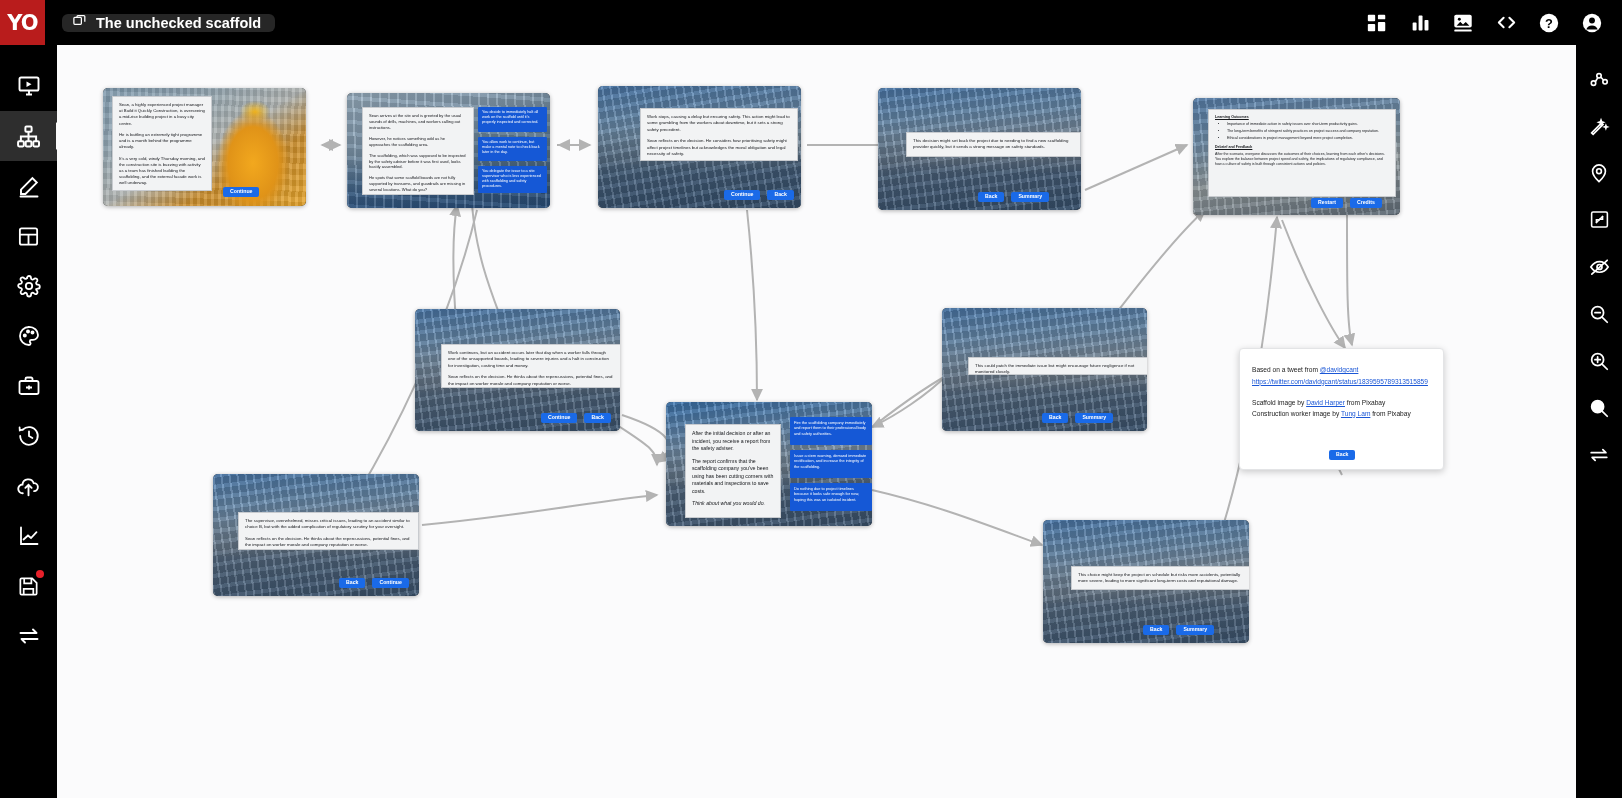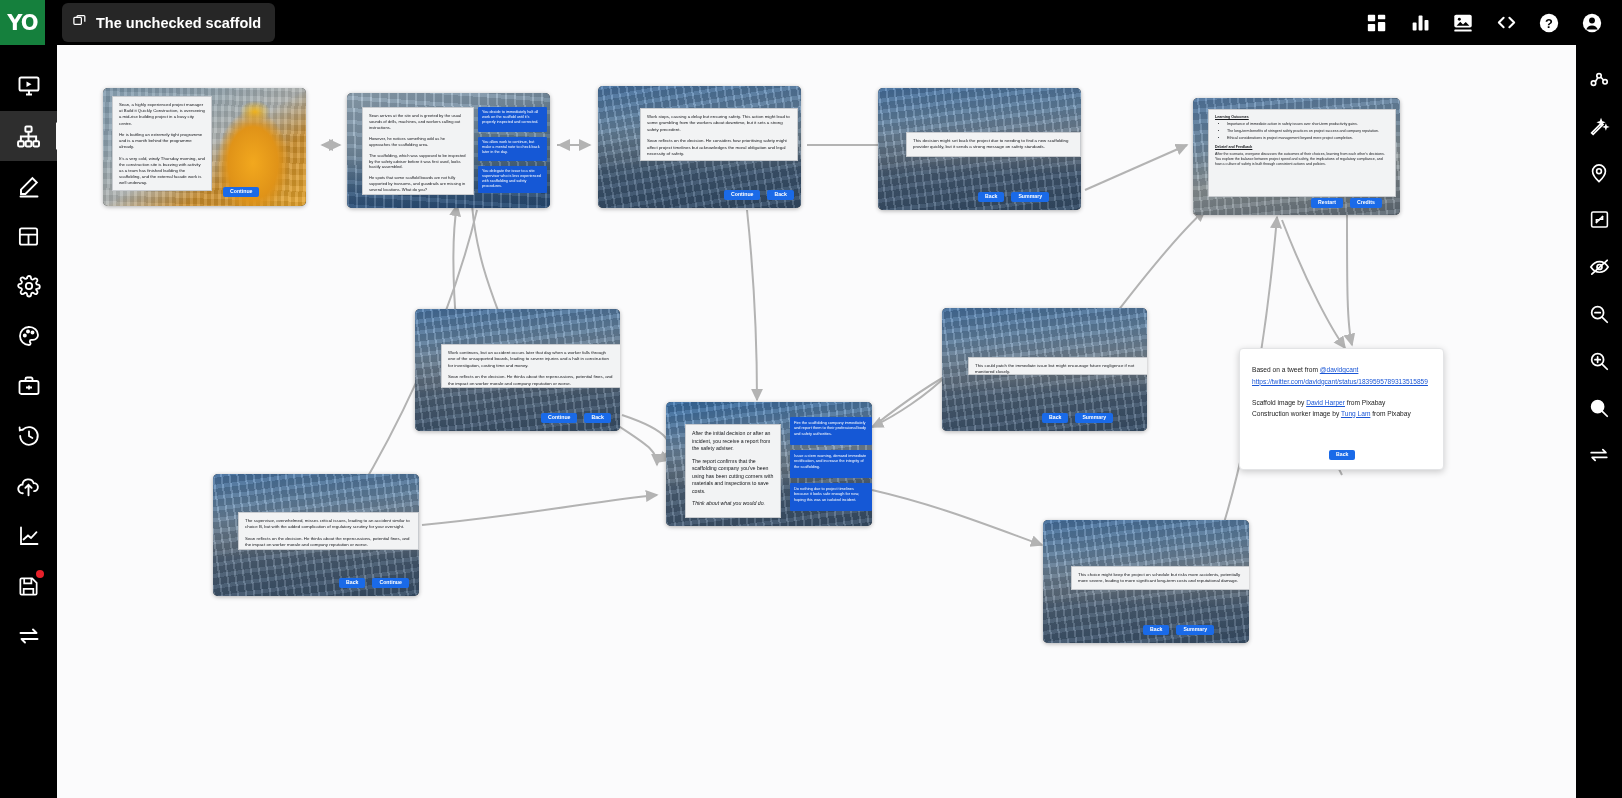--- a/index.html
+++ b/index.html
@@ -9,27 +9,27 @@
     background: #000;
     font-family: "Liberation Sans", sans-serif;
   }
 
   
   #topbar {
     position: absolute; left: 0; top: 0; width: 1622px; height: 45px;
     background: #000; display: flex; align-items: center;
   }
   #logo {
-    width: 45px; height: 45px; background: #15803d;
+    width: 45px; height: 45px; background: #b91c1c;
     display: flex; align-items: center; justify-content: center;
     color: #fff; font-weight: bold; font-size: 21px; letter-spacing: -1px;
     font-family: "DejaVu Sans", sans-serif;
   }
   #title-chip {
-    margin-left: 17px; height: 39px; background: #262626;
+    margin-left: 17px; height: 18px; background: #262626;
     border-radius: 6px; display: flex; align-items: center;
     padding: 0 14px 0 10px; gap: 9px;
   }
   #title-chip .t { color: #fff; font-size: 14.5px; font-weight: bold; }
   .topicons { margin-left: auto; display: flex; align-items: center; gap: 19px; padding-right: 18px; }
   .topicon { width: 24px; height: 24px; color: #fff; display: flex; align-items: center; justify-content: center; cursor: pointer; }
 
   
   #leftrail {
     position: absolute; left: 0; top: 45px; width: 57px; height: 753px;

